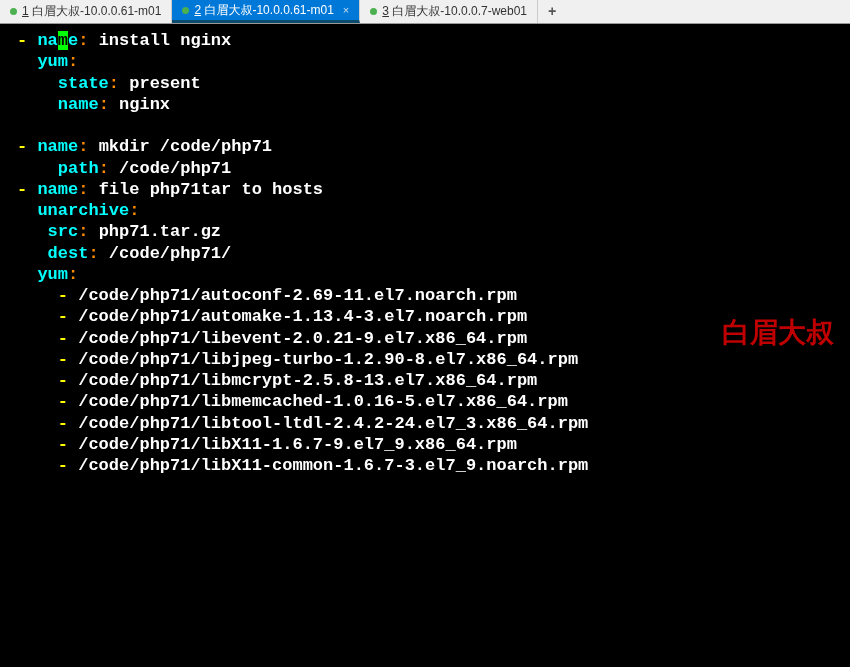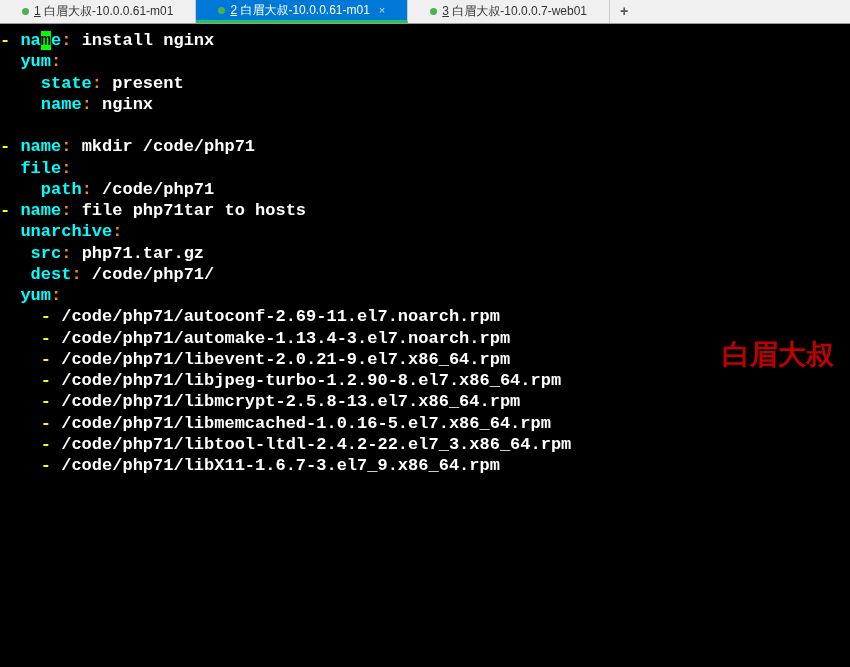--- a/index.html
+++ b/index.html
@@ -19,34 +19,34 @@
     }
     .tabs {
       display: flex;
       background: #f0f0f0;
       height: 24px;
       border-bottom: 1px solid #999;
     }
     .tab {
       display: flex;
       align-items: center;
-      padding: 0 22px;
+      padding: 0 10px;
       font-family: Arial, sans-serif;
       font-size: 12px;
       font-weight: normal;
       color: #333;
       background: #f0f0f0;
       border-right: 1px solid #ccc;
       cursor: pointer;
       gap: 5px;
     }
     .tab.active {
       background: #0078d7;
       color: #fff;
-      border-bottom: 3px solid #22c55e;
+      border-bottom: 3px solid #0c4a6e;
     }
     .tab-dot {
       width: 7px;
       height: 7px;
       border-radius: 50%;
       background: #4caf50;
     }
     .tab-num {
       text-decoration: underline;
     }
@@ -67,39 +67,38 @@
       align-items: center;
     }
     .editor {
       background: #000;
       padding: 6px 0;
       position: relative;
     }
     .line {
       white-space: pre;
       line-height: 1.25;
-      padding-left: 0;
+      padding-left: 17px;
     }
     .dash-yellow { color: #ffff00; }
     .key-cyan { color: #00ffff; }
     .colon { color: #ff8c00; }
     .value-white { color: #ffffff; }
     .cursor-bg {
       background: #00ff00;
       color: #000;
     }
     .watermark {
       position: absolute;
       right: 16px;
       top: 290px;
       color: #c00000;
       font-family: 'SimHei', 'Microsoft YaHei', sans-serif;
       font-size: 28px;
       font-weight: bold;
-      margin-top: 22px;
     }
   </style>
 </head>
 <body>
 
 <div class="tabs">
   <div class="tab">
     <span class="tab-dot"></span>
     <span><span class="tab-num">1</span> <span>白眉大叔-10.0.0.61-m01</span></span>
   </div>
@@ -117,28 +116,28 @@
 
 <div class="editor">
   <div class="watermark">白眉大叔</div>
 
   <div class="line"><span class="dash-yellow">-</span> <span class="key-cyan">na</span><span class="cursor-bg">m</span><span class="key-cyan">e</span><span class="colon">:</span> <span class="value-white">install nginx</span></div>
   <div class="line">  <span class="key-cyan">yum</span><span class="colon">:</span></div>
   <div class="line">    <span class="key-cyan">state</span><span class="colon">:</span> <span class="value-white">present</span></div>
   <div class="line">    <span class="key-cyan">name</span><span class="colon">:</span> <span class="value-white">nginx</span></div>
   <div class="line"> </div>
   <div class="line"><span class="dash-yellow">-</span> <span class="key-cyan">name</span><span class="colon">:</span> <span class="value-white">mkdir /code/php71</span></div>
-  <div class="line">  <span class="key-cyan">file</span><span class="colon">:</span></div>
   <div class="line">    <span class="key-cyan">path</span><span class="colon">:</span> <span class="value-white">/code/php71</span></div>
   <div class="line"><span class="dash-yellow">-</span> <span class="key-cyan">name</span><span class="colon">:</span> <span class="value-white">file php71tar to hosts</span></div>
   <div class="line">  <span class="key-cyan">unarchive</span><span class="colon">:</span></div>
   <div class="line">   <span class="key-cyan">src</span><span class="colon">:</span> <span class="value-white">php71.tar.gz</span></div>
   <div class="line">   <span class="key-cyan">dest</span><span class="colon">:</span> <span class="value-white">/code/php71/</span></div>
   <div class="line">  <span class="key-cyan">yum</span><span class="colon">:</span></div>
   <div class="line">    <span class="dash-yellow">-</span> <span class="value-white">/code/php71/autoconf-2.69-11.el7.noarch.rpm</span></div>
   <div class="line">    <span class="dash-yellow">-</span> <span class="value-white">/code/php71/automake-1.13.4-3.el7.noarch.rpm</span></div>
   <div class="line">    <span class="dash-yellow">-</span> <span class="value-white">/code/php71/libevent-2.0.21-9.el7.x86_64.rpm</span></div>
   <div class="line">    <span class="dash-yellow">-</span> <span class="value-white">/code/php71/libjpeg-turbo-1.2.90-8.el7.x86_64.rpm</span></div>
   <div class="line">    <span class="dash-yellow">-</span> <span class="value-white">/code/php71/libmcrypt-2.5.8-13.el7.x86_64.rpm</span></div>
   <div class="line">    <span class="dash-yellow">-</span> <span class="value-white">/code/php71/libmemcached-1.0.16-5.el7.x86_64.rpm</span></div>
-  <div class="line">    <span class="dash-yellow">-</span> <span class="value-white">/code/php71/libtool-ltdl-2.4.2-22.el7_3.x86_64.rpm</span></div>
-  <div class="line">    <span class="dash-yellow">-</span> <span class="value-white">/code/php71/libX11-1.6.7-3.el7_9.x86_64.rpm</span></div>
+  <div class="line">    <span class="dash-yellow">-</span> <span class="value-white">/code/php71/libtool-ltdl-2.4.2-24.el7_3.x86_64.rpm</span></div>
+  <div class="line">    <span class="dash-yellow">-</span> <span class="value-white">/code/php71/libX11-1.6.7-9.el7_9.x86_64.rpm</span></div>
+  <div class="line">    <span class="dash-yellow">-</span> <span class="value-white">/code/php71/libX11-common-1.6.7-3.el7_9.noarch.rpm</span></div>
 </div>
 
 </body></html>

